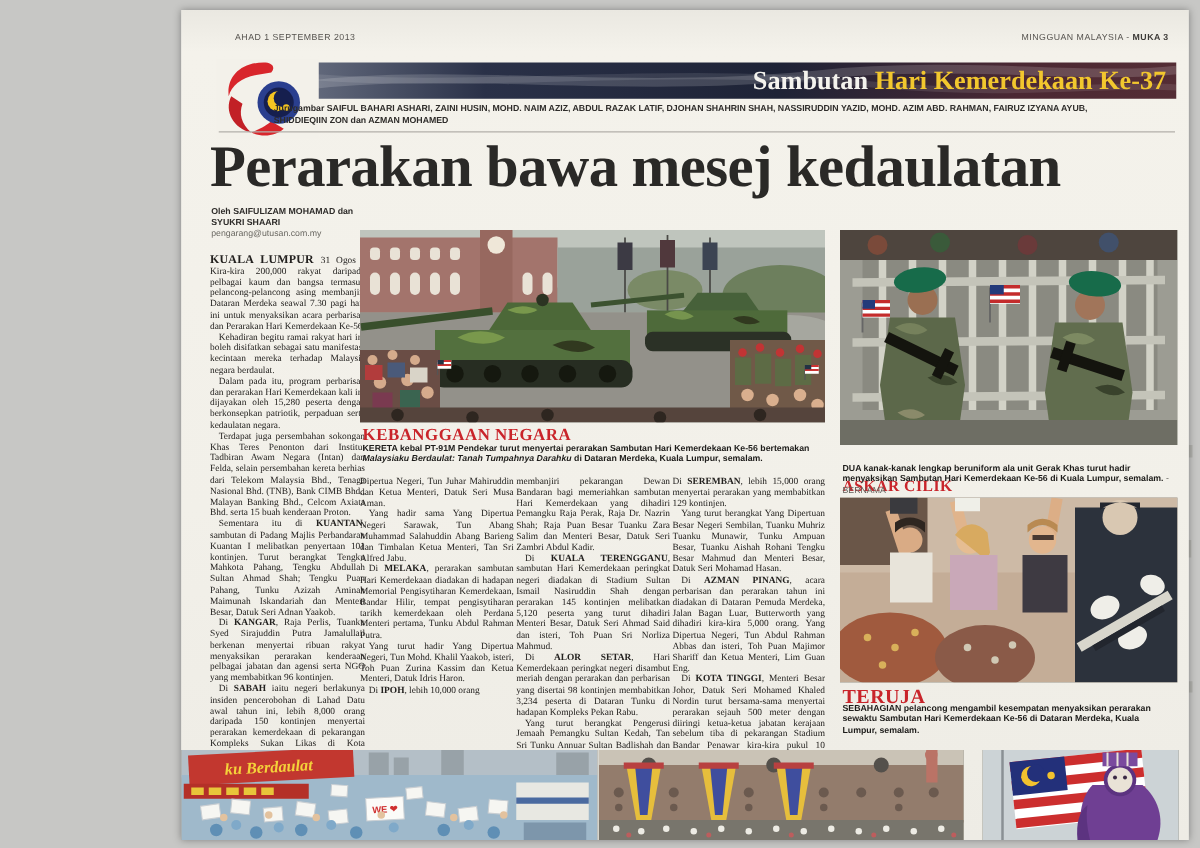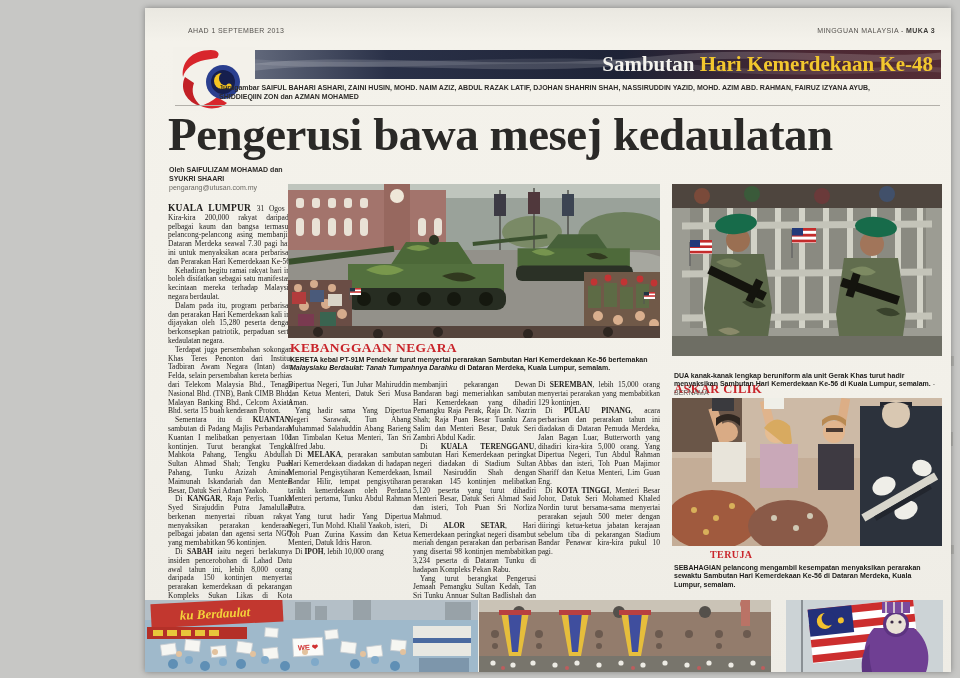--- a/index.html
+++ b/index.html
@@ -68,21 +68,21 @@
 
   <div class="masthead" style="left:43px;">AHAD 1 SEPTEMBER 2013</div>
   <div class="masthead" style="right:16px;"><span>MINGGUAN MALAYSIA - </span><b>MUKA 3</b></div>
 
   <div class="banner">
     <svg width="709" height="29" viewBox="0 0 709 29">
       <path d="M0,20 C120,2 260,26 420,10 C540,-2 640,14 709,6" stroke="rgba(255,255,255,.16)" stroke-width="7" fill="none"></path>
       <path d="M0,10 C150,24 300,0 470,18 C580,28 660,16 709,20" stroke="rgba(255,255,255,.10)" stroke-width="5" fill="none"></path>
     </svg>
     <div class="banner-text">
-      <span class="w">Sambutan </span><span class="y">Hari Kemerdekaan Ke-48</span>
+      <span class="w">Sambutan </span><span class="y">Hari Kemerdekaan Ke-37</span>
     </div>
   </div>
 
   <div class="logo">
     <svg width="82" height="64" viewBox="0 0 82 64">
       <path d="M38,3 C18,3 8,16 10,30 C12,22 20,15 32,13 L44,11 C48,6 44,3 38,3 Z" fill="#d8262c"></path>
       <path d="M12,30 C6,42 14,56 28,59 C20,52 18,44 21,36 Z" fill="#c22026"></path>
       <path d="M28,59 C36,63 48,62 54,56 L44,50 C38,55 33,57 28,59 Z" fill="#d8262c"></path>
       <circle cx="50" cy="35" r="17" fill="#2a3f8f"></circle>
       <circle cx="50" cy="35" r="12" fill="#161f4e"></circle>
@@ -91,21 +91,21 @@
       <circle cx="56" cy="39" r="2.6" fill="#f4c422"></circle>
     </svg>
   </div>
 
   <div class="photogs">
     <div>Jurugambar SAIFUL BAHARI ASHARI, ZAINI HUSIN, MOHD. NAIM AZIZ, ABDUL RAZAK LATIF, DJOHAN SHAHRIN SHAH, NASSIRUDDIN YAZID, MOHD. AZIM ABD. RAHMAN, FAIRUZ IZYANA AYUB,</div>
     <div>SHIDDIEQIIN ZON dan AZMAN MOHAMED</div>
   </div>
   <div class="rule-thin" style="left:30px;top:97px;width:765px;"></div>
 
-  <div class="headline">Pengerusi bawa mesej kedaulatan</div>
+  <div class="headline">Perarakan bawa mesej kedaulatan</div>
 
   <div class="authors">
     <div class="bold">Oleh SAIFULIZAM MOHAMAD dan</div>
     <div class="bold">SYUKRI SHAARI</div>
     <div class="email">pengarang@utusan.com.my</div>
   </div>
 
   <div class="bodycol" style="left:23px;top:196px;width:124px;height:400px;">
       <p class="body-p"><span class="b lead-in">KUALA LUMPUR </span><span>31 Ogos - Kira-kira 200,000 rakyat daripada pelbagai kaum dan bangsa termasuk pelancong-pelancong asing membanjiri Dataran Merdeka seawal 7.30 pagi hari ini untuk menyaksikan acara perbarisan dan Perarakan Hari Kemerdekaan Ke-56.</span></p>
       <p class="body-p indent">Kehadiran begitu ramai rakyat hari ini boleh disifatkan sebagai satu manifestasi kecintaan mereka terhadap Malaysia negara berdaulat.</p>
@@ -123,21 +123,22 @@
       <p class="body-p indent"><span>Di </span><span class="b">IPOH</span><span>, lebih 10,000 orang</span></p>
     </div>
   <div class="bodycol" style="left:268px;top:373px;width:123px;height:226px;">
       <p class="body-p">membanjiri pekarangan Dewan Bandaran bagi memeriahkan sambutan Hari Kemerdekaan yang dihadiri Pemangku Raja Perak, Raja Dr. Nazrin Shah; Raja Puan Besar Tuanku Zara Salim dan Menteri Besar, Datuk Seri Zambri Abdul Kadir.</p>
       <p class="body-p indent"><span>Di </span><span class="b">KUALA TERENGGANU</span><span>, sambutan Hari Kemerdekaan peringkat negeri diadakan di Stadium Sultan Ismail Nasiruddin Shah dengan perarakan 145 kontinjen melibatkan 5,120 peserta yang turut dihadiri Menteri Besar, Datuk Seri Ahmad Said dan isteri, Toh Puan Sri Norliza Mahmud.</span></p>
       <p class="body-p indent"><span>Di </span><span class="b">ALOR SETAR</span><span>, Hari Kemerdekaan peringkat negeri disambut meriah dengan perarakan dan perbarisan yang disertai 98 kontinjen membabitkan 3,234 peserta di Dataran Tunku di hadapan Kompleks Pekan Rabu.</span></p>
       <p class="body-p indent">Yang turut berangkat Pengerusi Jemaah Pemangku Sultan Kedah, Tan Sri Tunku Annuar Sultan Badlishah dan Menteri Besar, Datuk Mukhriz Mahathir.</p>
     </div>
   <div class="bodycol" style="left:393px;top:373px;width:122px;height:226px;">
       <p class="body-p"><span>Di </span><span class="b">SEREMBAN</span><span>, lebih 15,000 orang menyertai perarakan yang membabitkan 129 kontinjen.</span></p>
-      <p class="body-p indent"><span>Di </span><span class="b">PULAU PINANG</span><span>, acara perbarisan dan perarakan tahun ini diadakan di Dataran Pemuda Merdeka, Jalan Bagan Luar, Butterworth yang dihadiri kira-kira 5,000 orang. Yang Dipertua Negeri, Tun Abdul Rahman Abbas dan isteri, Toh Puan Majimor Shariff dan Ketua Menteri, Lim Guan Eng.</span></p>
+      <p class="body-p indent">Yang turut berangkat Yang Dipertuan Besar Negeri Sembilan, Tuanku Muhriz Tuanku Munawir, Tunku Ampuan Besar, Tuanku Aishah Rohani Tengku Besar Mahmud dan Menteri Besar, Datuk Seri Mohamad Hasan.</p>
+      <p class="body-p indent"><span>Di </span><span class="b">AZMAN PINANG</span><span>, acara perbarisan dan perarakan tahun ini diadakan di Dataran Pemuda Merdeka, Jalan Bagan Luar, Butterworth yang dihadiri kira-kira 5,000 orang. Yang Dipertua Negeri, Tun Abdul Rahman Abbas dan isteri, Toh Puan Majimor Shariff dan Ketua Menteri, Lim Guan Eng.</span></p>
       <p class="body-p indent"><span>Di </span><span class="b">KOTA TINGGI</span><span>, Menteri Besar Johor, Datuk Seri Mohamed Khaled Nordin turut bersama-sama menyertai perarakan sejauh 500 meter dengan diiringi ketua-ketua jabatan kerajaan sebelum tiba di pekarangan Stadium Bandar Penawar kira-kira pukul 10 pagi.</span></p>
     </div>
 
   <div class="photo" style="left:143px;top:176px;width:372px;height:154px;">
     <svg viewBox="0 0 372 154" preserveAspectRatio="none">
       <rect width="372" height="46" fill="#bfc5bd"></rect>
       <rect x="0" y="6" width="158" height="60" fill="#a3746c"></rect>
       <rect x="96" y="0" width="26" height="66" fill="#97685f"></rect>
       <g fill="#e9e2d6">
           <rect x="8" y="34" width="8" height="18" rx="4"></rect>
@@ -385,21 +386,21 @@
           <ellipse cx="234" cy="112" rx="12" ry="9" transform="rotate(-24 234 112)"></ellipse>
           <ellipse cx="250" cy="70" rx="10" ry="8" transform="rotate(20 250 70)"></ellipse>
         </g>
       <g transform="rotate(-30 226 100)">
           <rect x="186" y="96" width="84" height="8" fill="#d8d6cc"></rect>
           <rect x="196" y="104" width="64" height="5" fill="#22262e"></rect>
         </g>
     </svg>
   </div>
 
-  <div class="cap-heading" style="left:529px;top:541px;font-size:10px;margin-left:36px;">TERUJA</div>
+  <div class="cap-heading" style="left:529px;top:541px;font-size:16px;">TERUJA</div>
   <div class="caption" style="left:529px;top:556px;width:252px;"><span>SEBAHAGIAN pelancong mengambil kesempatan menyaksikan perarakan sewaktu Sambutan Hari Kemerdekaan Ke-56 di Dataran Merdeka, Kuala Lumpur, semalam.</span></div>
 
   <div class="photo" style="left:0px;top:592px;width:333px;height:72px;">
     <svg viewBox="0 0 333 72" preserveAspectRatio="none">
       <rect width="333" height="22" fill="#b4bfc7"></rect>
       <g fill="#98a2a8">
           <rect x="150" y="2" width="16" height="20"></rect>
           <rect x="170" y="6" width="12" height="16"></rect>
           <rect x="208" y="0" width="18" height="22"></rect>
           <rect x="300" y="2" width="26" height="20"></rect>

